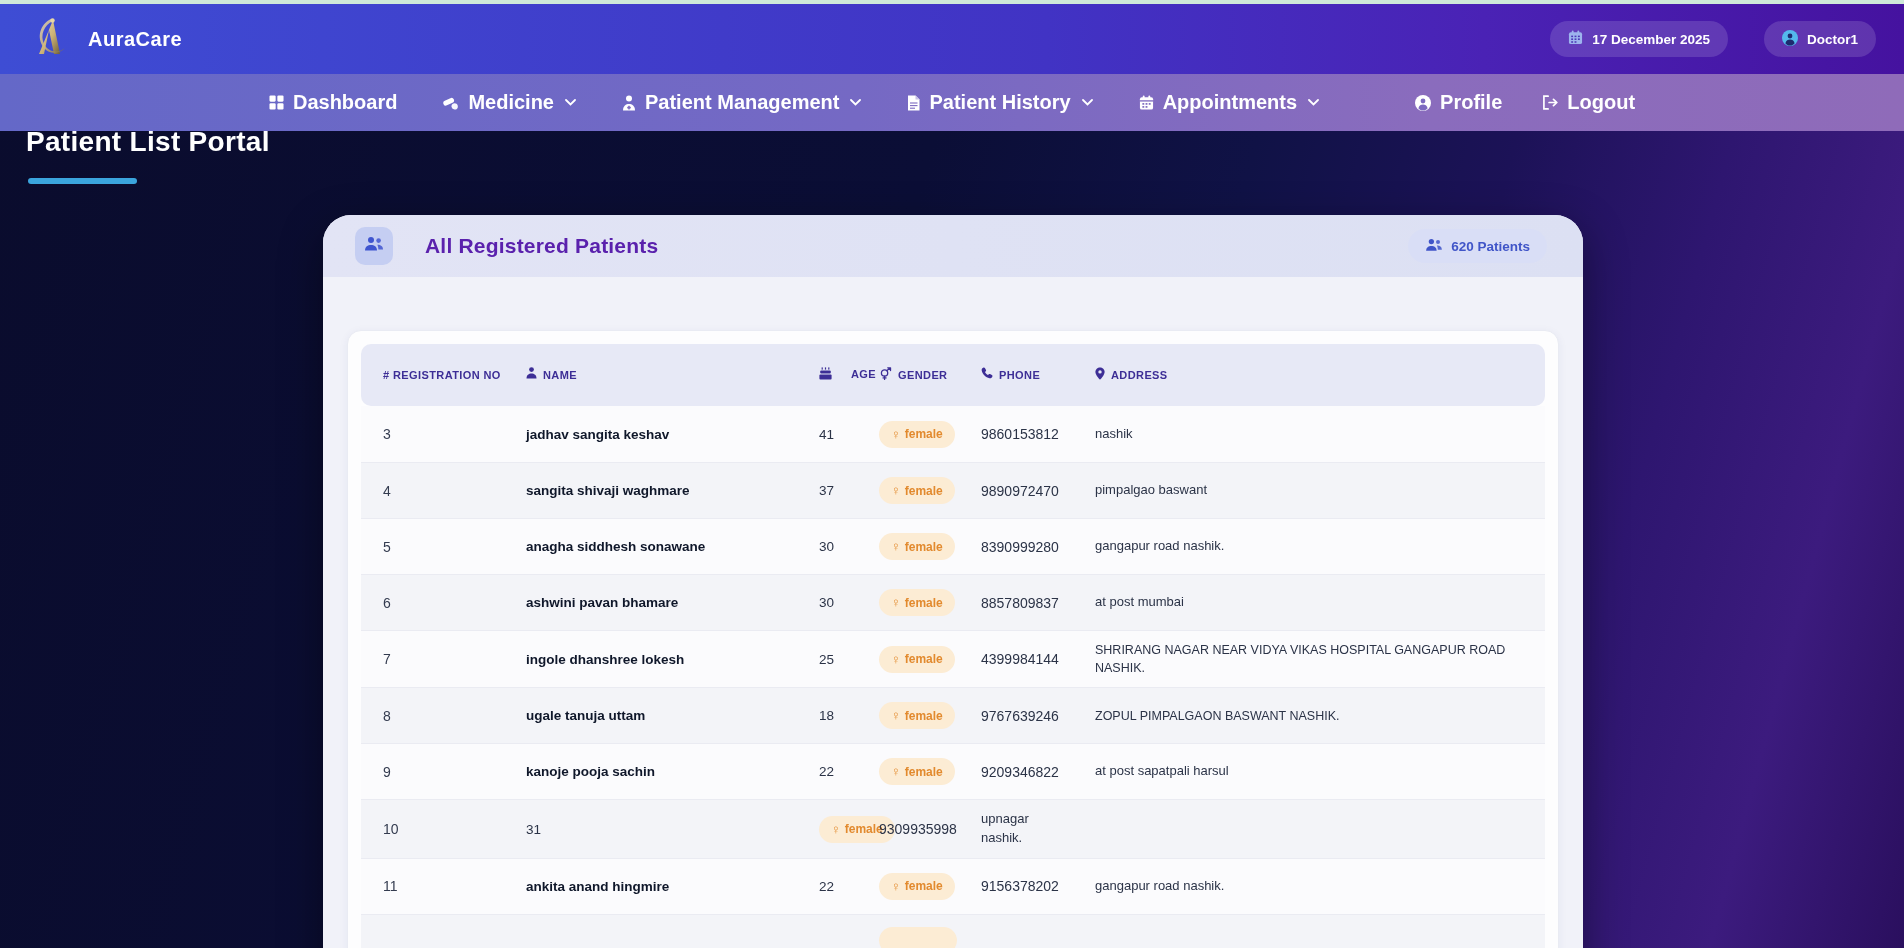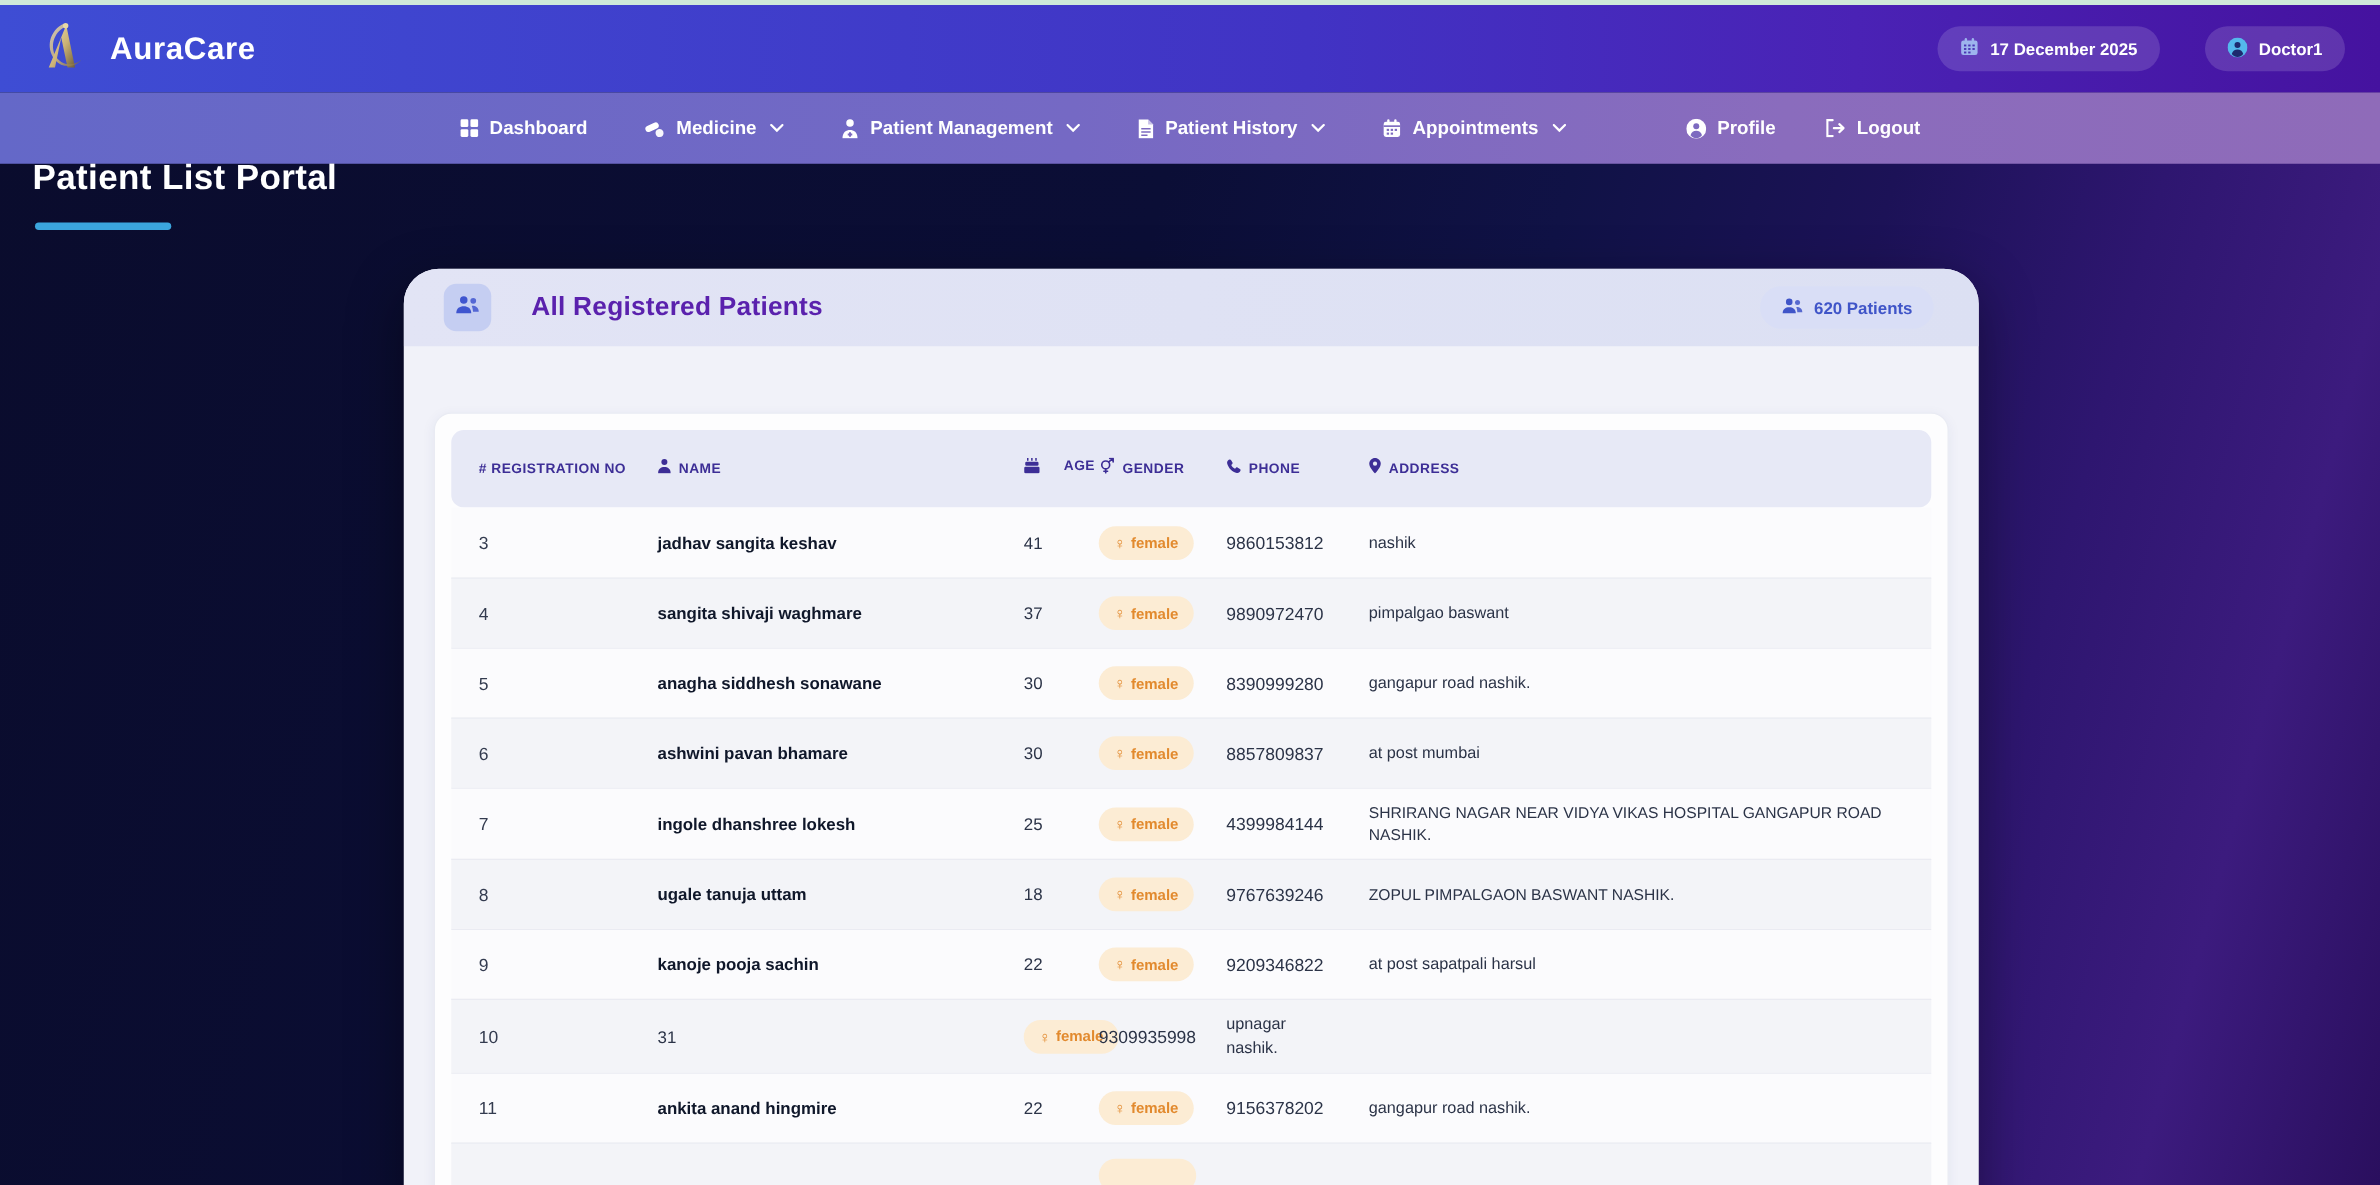--- a/index.html
+++ b/index.html
@@ -13,40 +13,40 @@
   .top-strip { position:absolute; top:0; left:0; width:100%; height:4px; background:#cfe9d9; z-index:50; }
 
   
   .app-header {
     position:absolute; top:4px; left:0; width:100%; height:70px;
     background:linear-gradient(90deg,#3e4dd4 0%,#4133c4 55%,#4a22b5 78%,#45129f 100%);
     display:flex; align-items:center; justify-content:space-between;
     padding:0 28px 0 36px;
   }
   .brand { display:flex; align-items:center; gap:16px; }
-  .brand-name { color:#fff; font-size:25px; font-weight:700; letter-spacing:.5px; }
+  .brand-name { color:#fff; font-size:20px; font-weight:700; letter-spacing:.5px; }
   .header-right { display:flex; align-items:center; gap:36px; }
   .pill {
     display:flex; align-items:center; gap:9px;
     background:rgba(255,255,255,.14);
     border-radius:19px; height:36px; padding:0 18px;
     color:#fff; font-size:13.5px; font-weight:700;
   }
 
   
   .nav-bar {
     position:absolute; top:74px; left:0; width:100%; height:57px;
     background:linear-gradient(90deg,#6468c8 0%,#7569c4 45%,#8a6cbd 75%,#8f6bb9 100%);
     display:flex; align-items:center; justify-content:center;
   }
   .nav-group { display:flex; align-items:center; gap:46px; }
   .nav-gap { width:96px; }
   .nav-item {
     display:flex; align-items:center; gap:9px;
-    color:#fff; font-size:15px; font-weight:600; cursor:pointer; white-space:nowrap;
+    color:#fff; font-size:20px; font-weight:600; cursor:pointer; white-space:nowrap;
   }
   .nav-item svg { display:block; }
   .chev { margin-left:2px; }
 
   
   .page-title { position:absolute; left:26px; top:126px; color:#fff; font-size:28px; font-weight:700; letter-spacing:.3px; }
   .title-underline { position:absolute; left:28px; top:178px; width:109px; height:6px; border-radius:3px; background:#3ba5dd; }
 
   
   .card {

